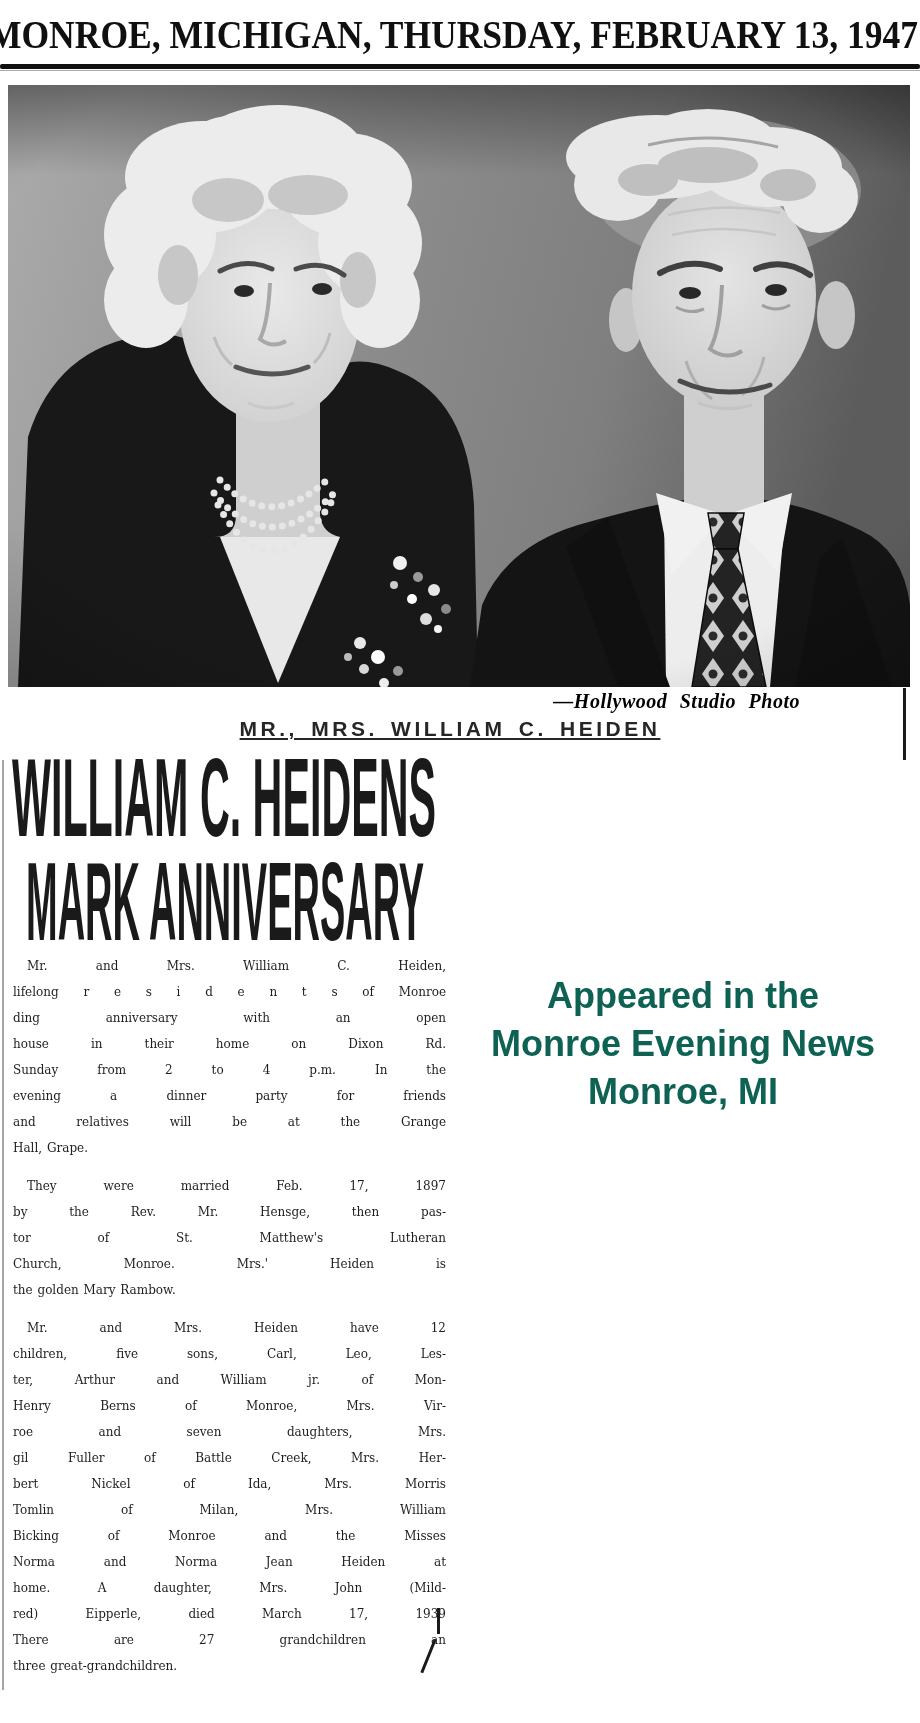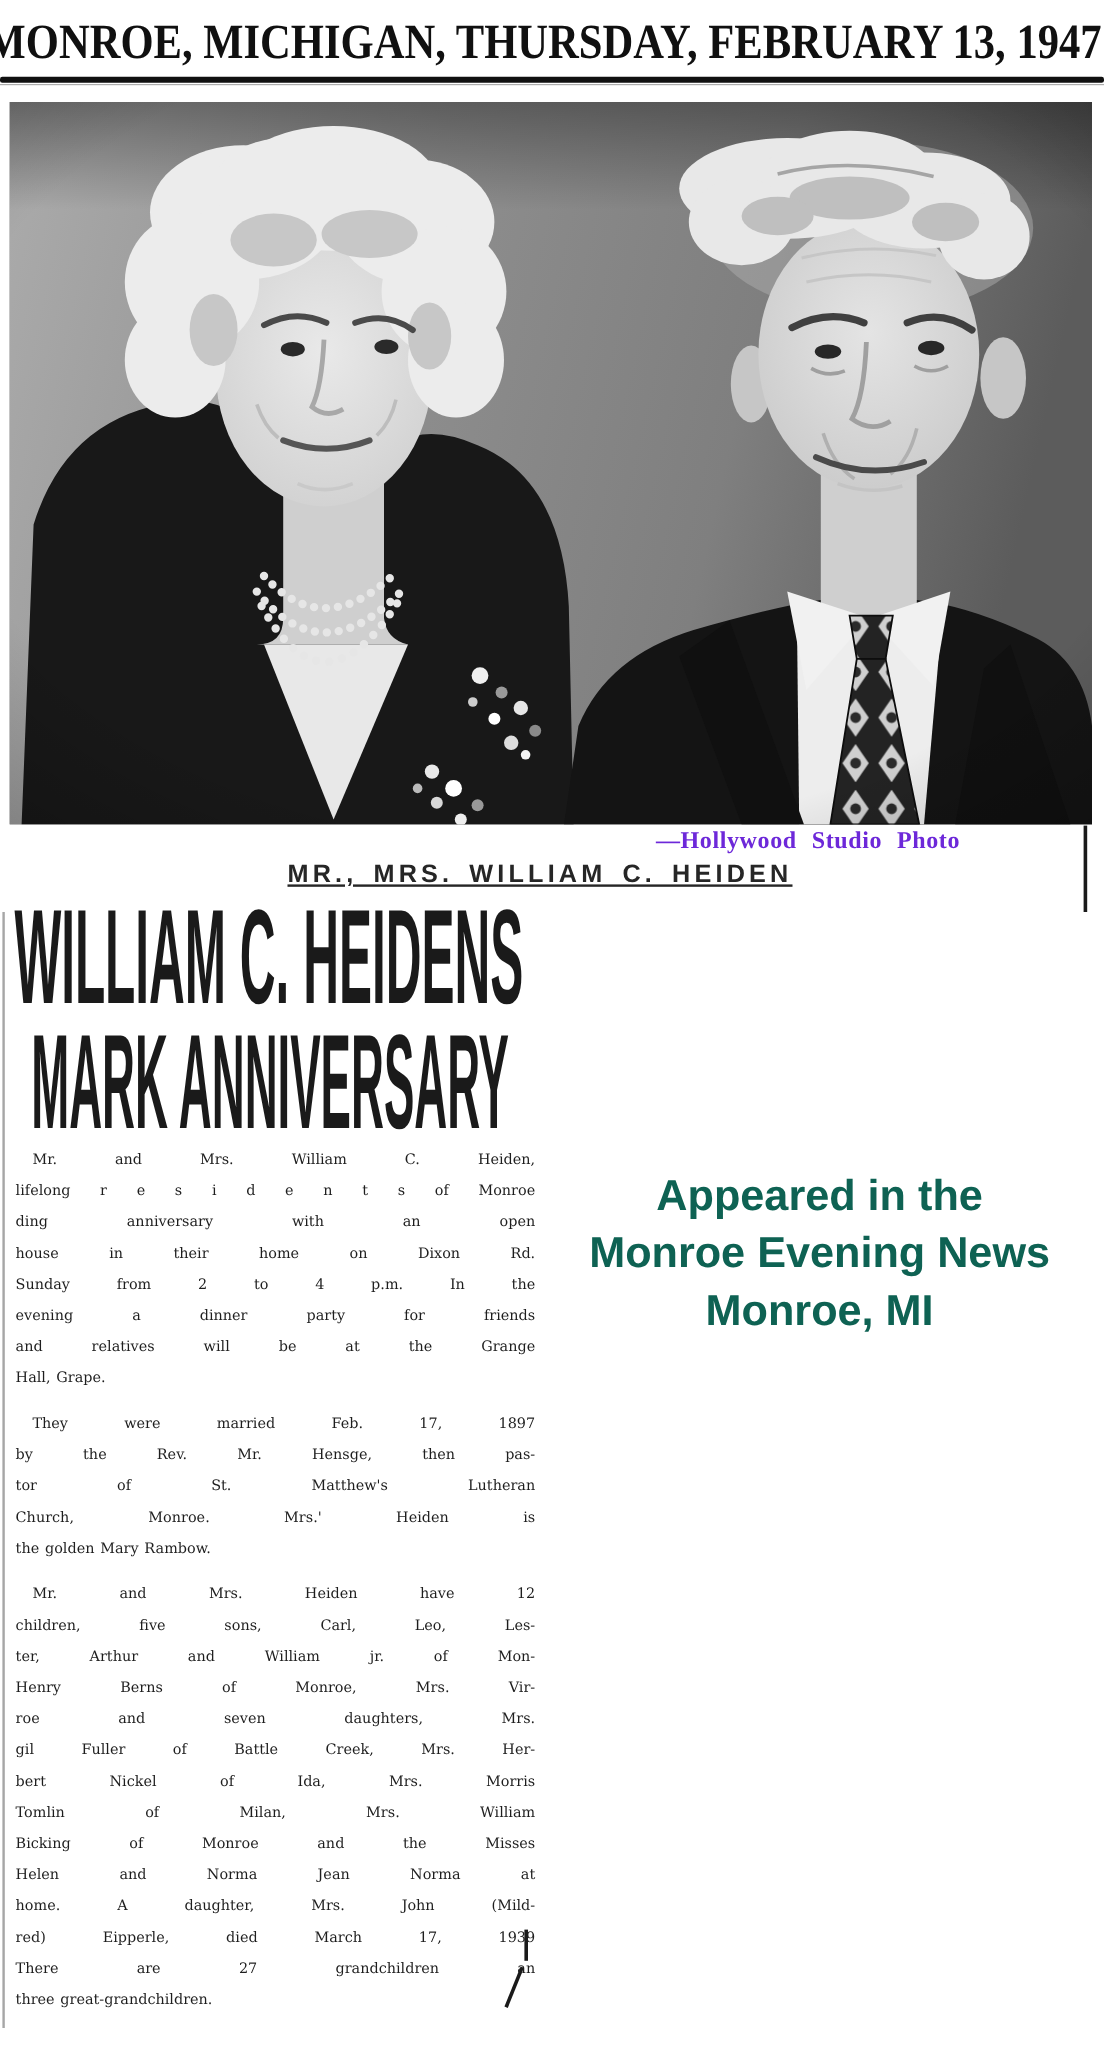--- a/index.html
+++ b/index.html
@@ -7,22 +7,22 @@
         font-family:"Liberation Serif",serif;}
   
   .masthead-svg{position:absolute;left:0;top:4px;}
   .masthead-svg text{font-family:"Liberation Serif",serif;font-weight:bold;fill:#101010;}
   .masthead-rule{position:absolute;left:0;top:64px;width:920px;height:5px;background:#101010;border-radius:2px;}
   .masthead-rule2{position:absolute;left:0;top:70px;width:920px;height:1px;background:rgba(20,20,20,.35);}
   
   .photo-wrap{position:absolute;left:8px;top:85px;width:902px;height:602px;background:#7d7d7d;}
   
   .photo-credit{position:absolute;left:490px;top:690px;width:310px;text-align:right;
-    font-family:"Liberation Serif",serif;font-weight:bold;font-size:20px;
-    color:#6d28d9;word-spacing:7px;letter-spacing:.5px;}
+    font-family:"Liberation Serif",serif;font-style:italic;font-weight:bold;font-size:20px;
+    color:#000000;word-spacing:7px;letter-spacing:.5px;}
   .photo-caption{position:absolute;left:85px;top:717px;width:730px;text-align:center;
     font-family:"Liberation Sans",sans-serif;font-weight:bold;font-size:21px;color:#262626;
     letter-spacing:3.5px;word-spacing:4px;text-decoration:underline;}
   
   .headline-svg{position:absolute;left:8px;top:750px;}
   .headline-svg text{font-family:"Liberation Sans",sans-serif;font-weight:bold;fill:#1a1a1a;}
   
   .article{position:absolute;left:13px;top:953px;width:433px;color:#1e1e1e;
     font-family:"DejaVu Serif",serif;font-size:12px;line-height:26px;}
   .para{margin:0 0 12px 0;}
@@ -219,21 +219,21 @@
     <p class="para">
       <span class="line first">Mr. and Mrs. Heiden have 12</span>
       <span class="line">children, five sons, Carl, Leo, Les-</span>
       <span class="line">ter, Arthur and William jr. of Mon-</span>
       <span class="line">Henry Berns of Monroe, Mrs. Vir-</span>
       <span class="line">roe and seven daughters, Mrs.</span>
       <span class="line">gil Fuller of Battle Creek, Mrs. Her-</span>
       <span class="line">bert Nickel of Ida, Mrs. Morris</span>
       <span class="line">Tomlin of Milan, Mrs. William</span>
       <span class="line">Bicking of Monroe and the Misses</span>
-      <span class="line">Helen and Norma Jean Norma at</span>
+      <span class="line">Norma and Norma Jean Heiden at</span>
       <span class="line">home. A daughter, Mrs. John (Mild-</span>
       <span class="line">red) Eipperle, died March 17, 1939</span>
       <span class="line">There are 27 grandchildren an</span>
       <span class="line short">three great-grandchildren.</span>
     </p>
   </article>
 
   <aside class="side-note">
     <div>Appeared in the</div>
     <div>Monroe Evening News</div>

